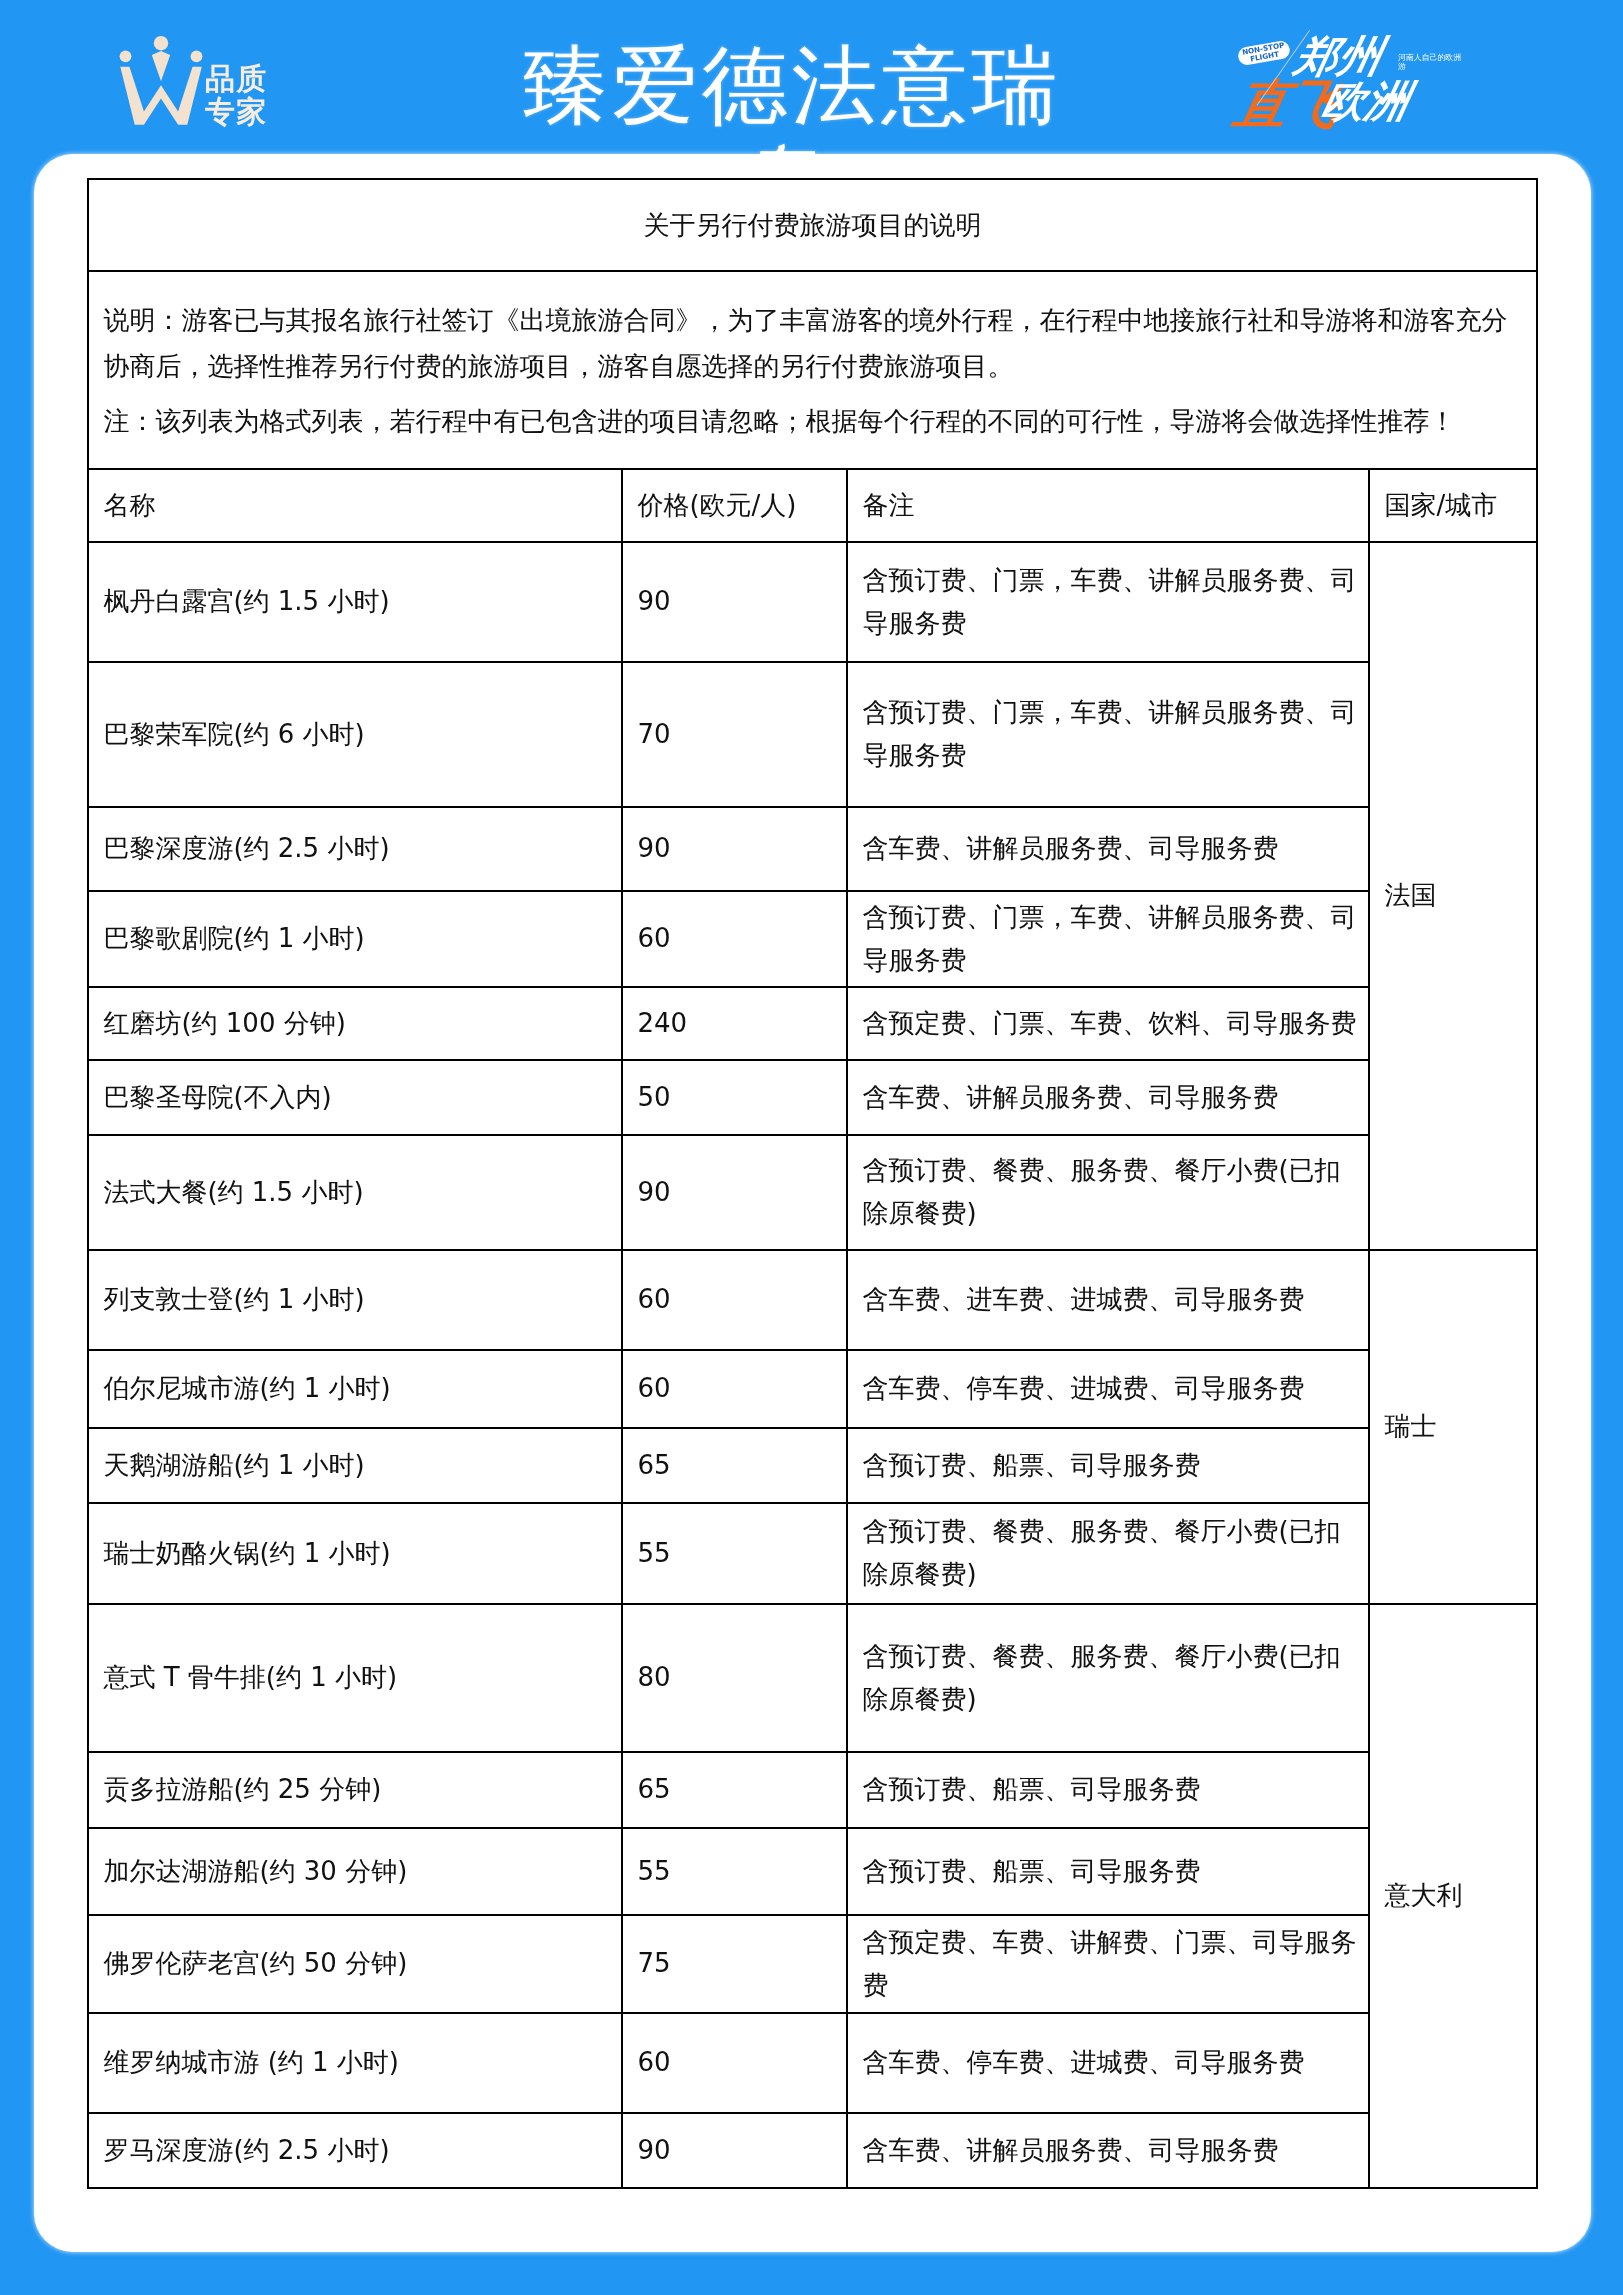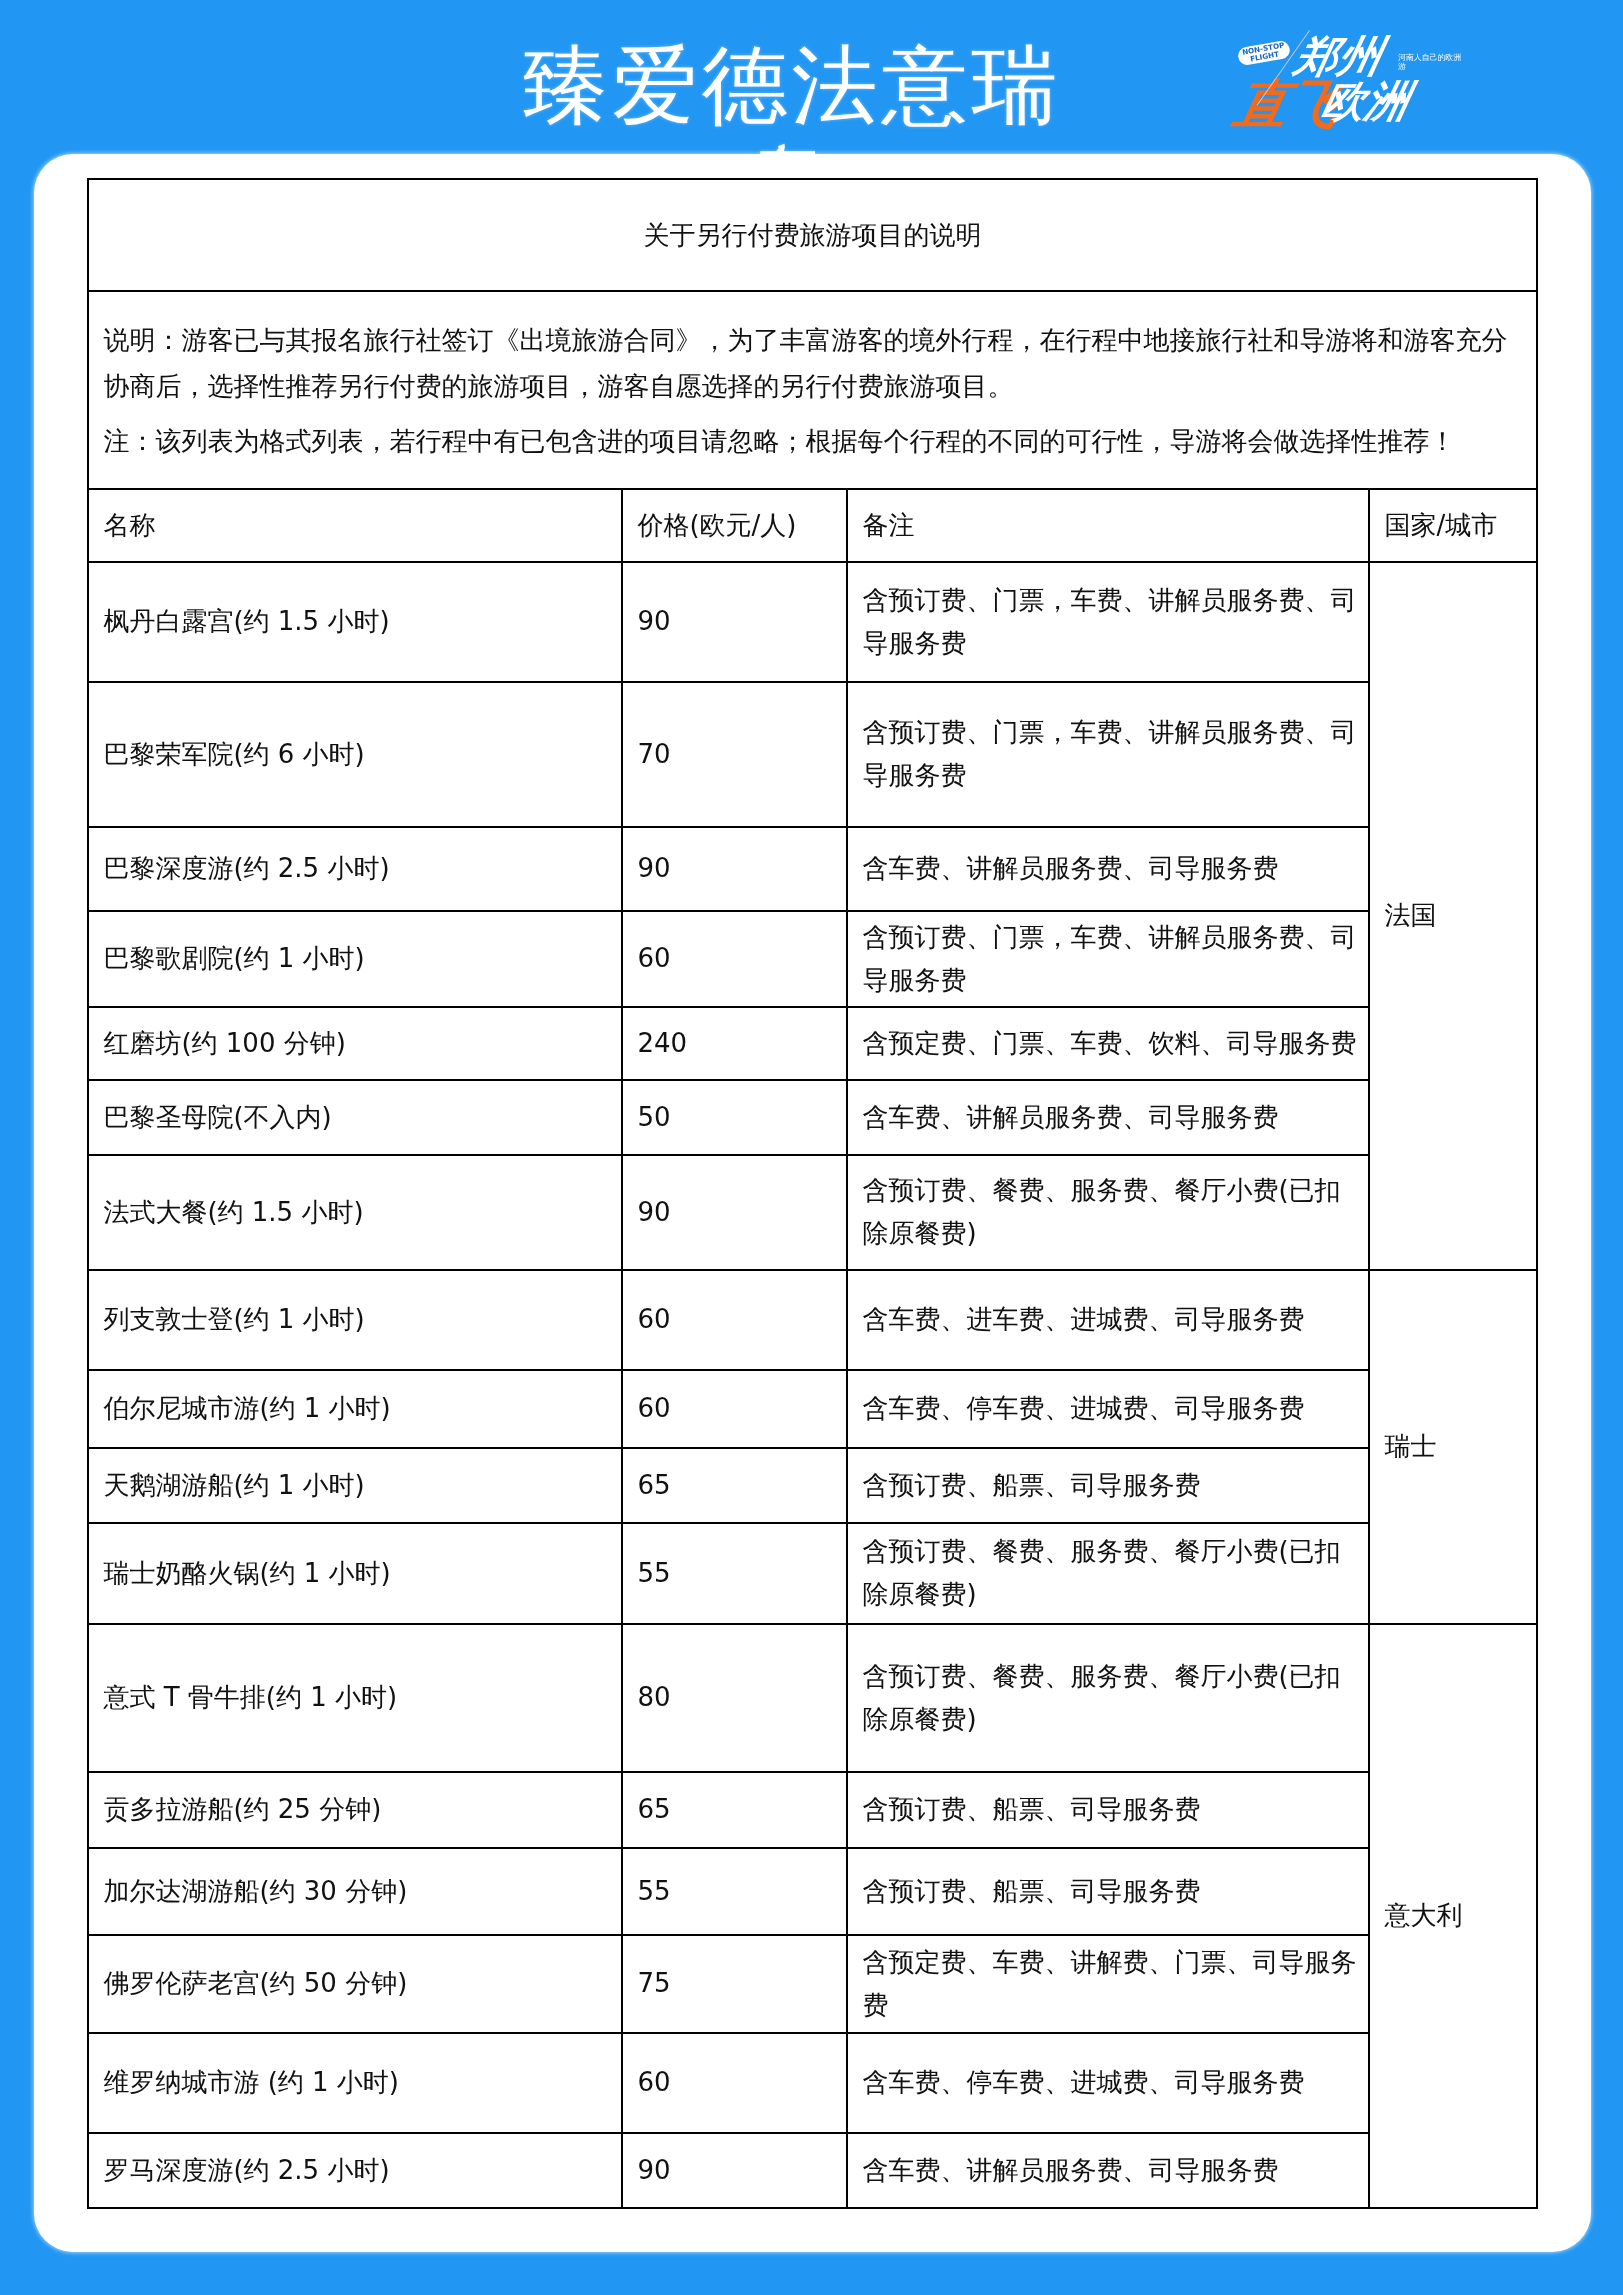--- a/index.html
+++ b/index.html
@@ -59,31 +59,44 @@
 
   table.doc {
     position:absolute; left:87px; top:178px; width:1449px;
     border-collapse:collapse; table-layout:fixed;
     font-size:26px; line-height:43px;
   }
   table.doc td {
     border:2px solid #000; padding:0 14.4px; vertical-align:middle;
     word-break:break-all; overflow-wrap:anywhere;
   }
-  table.doc td.title-cell { text-align:center; height:82px; padding:14px; }
+  table.doc td.title-cell { text-align:center; height:82px; padding:4px; }
   table.doc td.intro-cell { padding:25px 14.4px 23.6px 14.4px; line-height:46px; }
   .intro-p { margin:0; }
   .intro-p + .intro-p { margin-top:9.2px; }
   table.doc td.rem { padding-right:2.6px; }
   table.doc td.country { vertical-align:middle; }
 </style>
 </head>
 <body>
 
 <div class="header">
+  <div class="logo-left">
+    <svg class="crown" viewBox="0 0 140 140" width="92" height="92">
+      <circle cx="70" cy="14" r="11" fill="#f3e2cf"></circle>
+      <circle cx="16" cy="34" r="9" fill="#f3e2cf"></circle>
+      <circle cx="124" cy="34" r="9" fill="#f3e2cf"></circle>
+      <polygon points="8,50 22,50 44,118 70,78 96,118 118,50 132,50 110,138 96,138 70,98 44,138 30,138" fill="#f3e2cf"></polygon>
+      <polygon points="56,32 70,26 84,32 70,72" fill="#f3e2cf"></polygon>
+    </svg>
+    <div class="logo-text">
+      <div>品质</div>
+      <div>专家</div>
+    </div>
+  </div>
 
   <div class="title">臻爱德法意瑞奥</div>
 
   <div class="logo-right">
     <div class="tag">NON-STOP FLIGHT</div>
     <div class="zz">郑州</div>
     <div class="sub">河南人自己的欧洲游</div>
     <div class="zhi">直飞</div>
     <div class="oz">欧洲</div>
     <div class="swash"></div>

